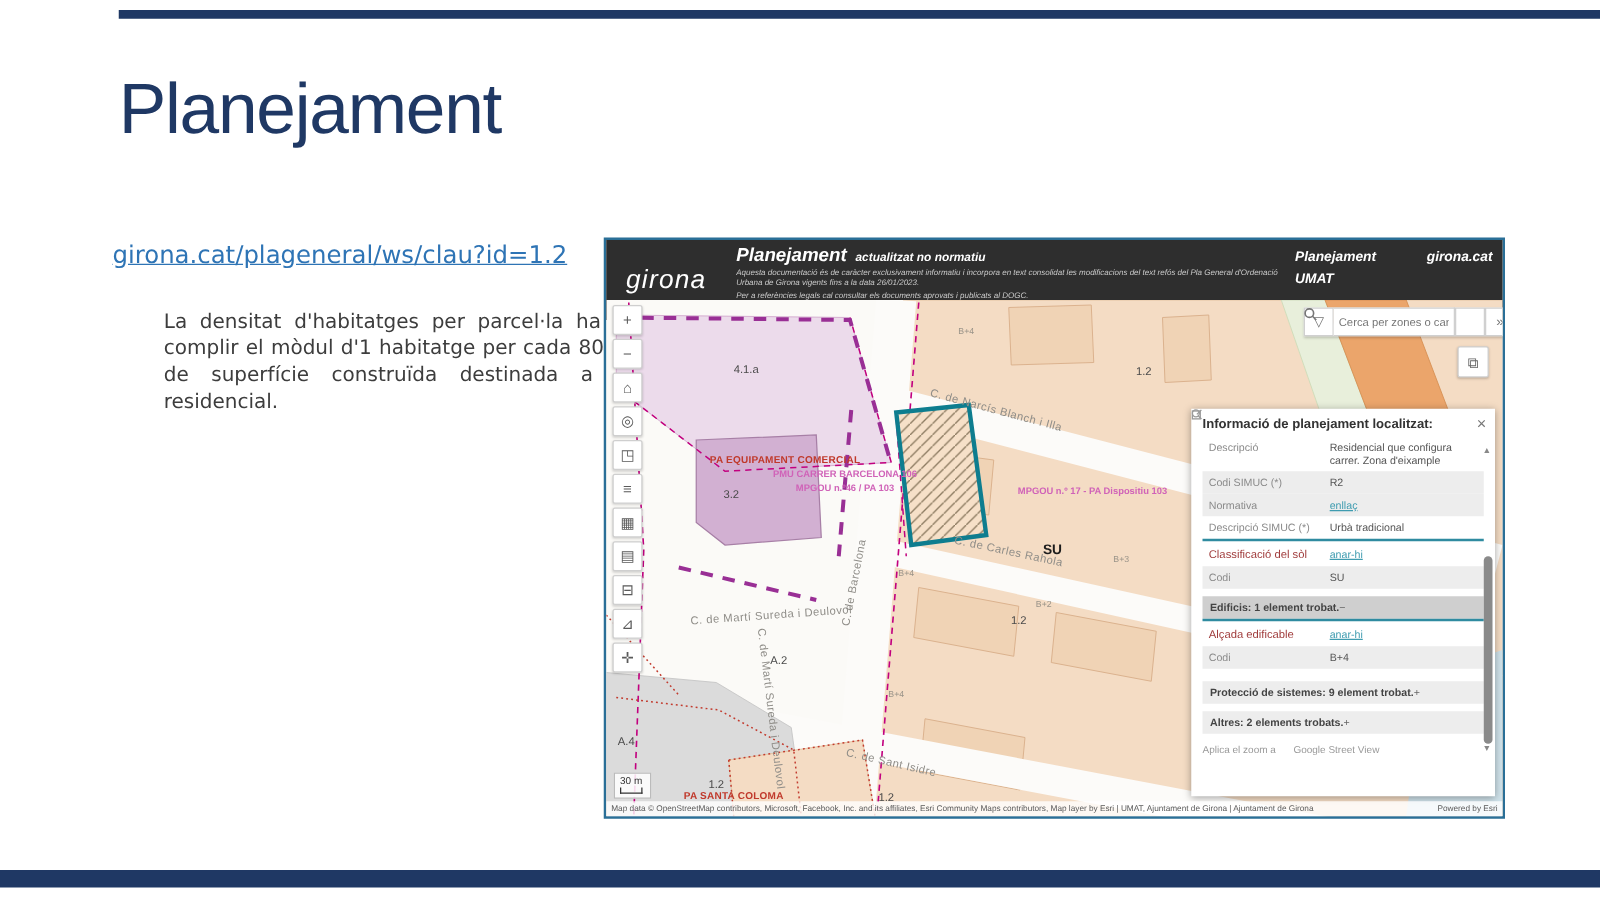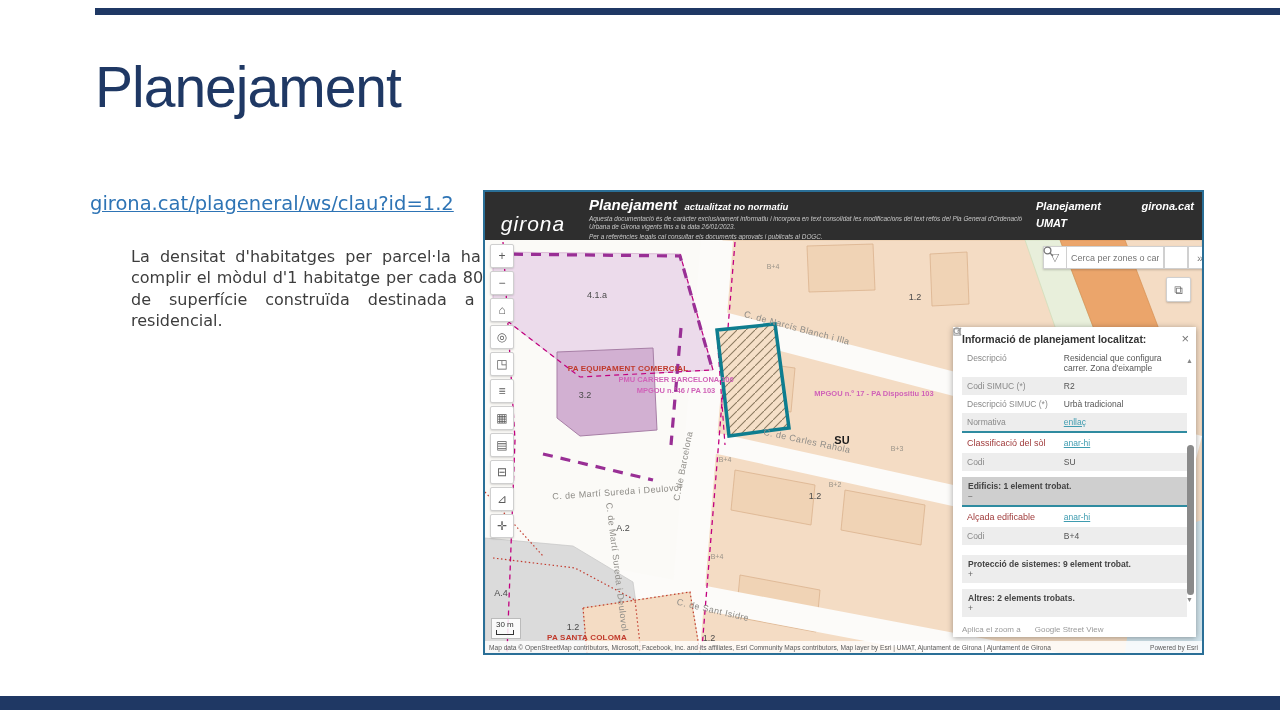--- a/index.html
+++ b/index.html
@@ -80,21 +80,21 @@
   .p-row{display:flex;padding:4px 5px;}
   .p-row.alt{background:#ededed;}
   .p-label{width:45%;color:#8a8a8a;}
   .p-value{width:55%;color:#555;}
   .teal-link{color:#3f9cb0;text-decoration:underline;cursor:pointer;}
   .p-footnote{font-size:7.4px;color:#777;padding:5px 9px 4px 9px;}
   .p-group{margin:0 9px;border-top:2px solid #2f8ba0;}
   .p-group-hd{display:flex;padding:5px 5px;}
   .p-group-name{width:45%;color:#a03c3c;font-weight:normal;font-size:9px;}
   .p-sect{margin:6px 9px 0 9px;background:#ededed;color:#444;font-weight:bold;
-          display:flex;justify-content:flex-start;padding:4px 6px;cursor:pointer;flex-direction:column;}
+          display:flex;justify-content:flex-start;padding:4px 6px;cursor:pointer;}
   .p-sect.dark{background:#cfcfcf;}
   .p-toggle{color:#666;font-weight:normal;}
   .p-footer{display:flex;gap:14px;padding:8px 9px;color:#9a9a9a;font-size:8px;align-items:center;}
   .p-footer .flink{display:flex;gap:3px;align-items:center;cursor:pointer;color:#9a9a9a;}
   .p-scroll{position:absolute;right:2px;top:118px;width:7px;height:150px;background:#8a8a8a;border-radius:4px;}
   .p-arrow{position:absolute;right:3px;font-size:7px;color:#888;}
   .icon-svg{display:block;}
 </style>
 </head>
 <body>
@@ -247,27 +247,27 @@
 
       <div class="p-rows">
         <div class="p-row">
           <span class="p-label">Descripció</span>
           <span class="p-value">Residencial que configura carrer. Zona d'eixample</span>
         </div>
         <div class="p-row alt">
           <span class="p-label">Codi SIMUC (*)</span>
           <span class="p-value">R2</span>
         </div>
+        <div class="p-row alt">
+          <span class="p-label">Normativa</span>
+          <span class="p-value teal-link">enllaç</span>
+        </div>
         <div class="p-row">
           <span class="p-label">Descripció SIMUC (*)</span>
           <span class="p-value">Urbà tradicional</span>
-        </div>
-        <div class="p-row alt">
-          <span class="p-label">Normativa</span>
-          <span class="p-value teal-link">enllaç</span>
         </div>
       </div>
 
       <div class="p-group">
         <div class="p-group-hd">
           <span class="p-group-name">Classificació del sòl</span>
           <span class="teal-link">anar-hi</span>
         </div>
         <div class="p-row alt">
           <span class="p-label">Codi</span>

